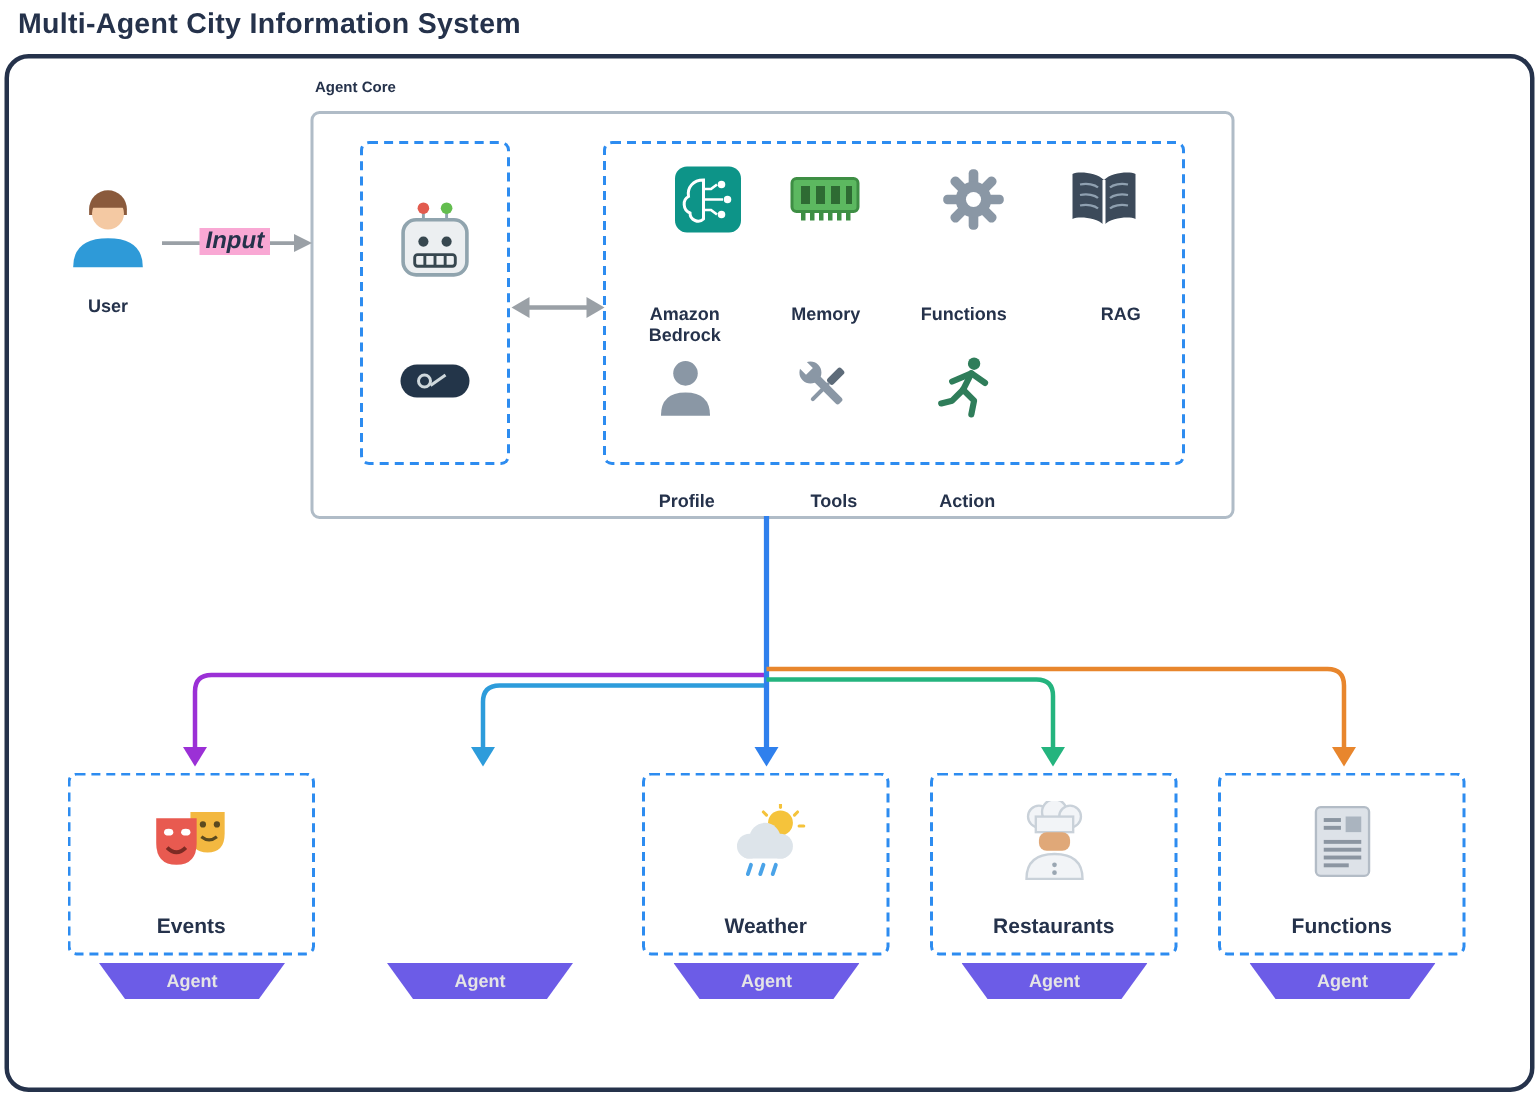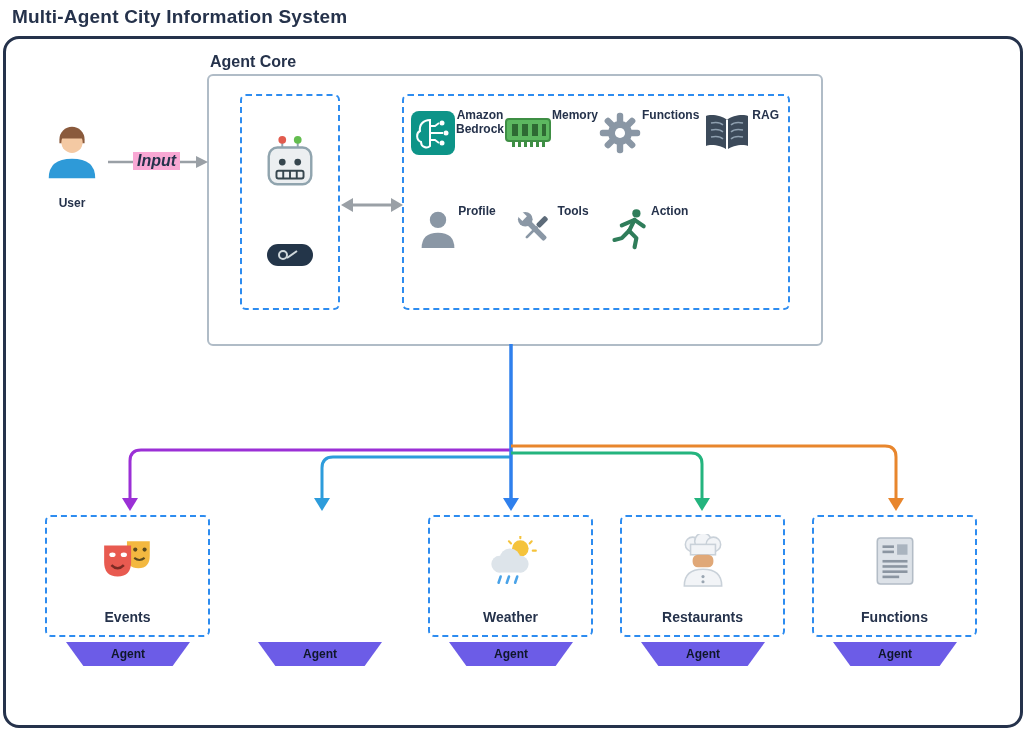--- a/index.html
+++ b/index.html
@@ -1,44 +1,44 @@
 <!DOCTYPE html>
 <html><head>
 <meta charset="utf-8">
 <style>
   html,body{margin:0;padding:0;background:#fff;}
   .canvas{position:relative;width:1024px;height:729px;background:#ffffff;
     font-family:"Liberation Sans",sans-serif;color:#25324b;overflow:hidden;}
   .page-title{position:absolute;left:12px;top:6px;font-size:19px;font-weight:bold;letter-spacing:.2px;}
   .outer-border{position:absolute;left:3px;top:36px;width:1014px;height:686px;
     border:3px solid #25324b;border-radius:16px;}
-  .core-label{position:absolute;left:210px;top:53px;font-size:16px;font-weight:bold;}
+  .core-label{position:absolute;left:210px;top:53px;font-size:10px;font-weight:bold;}
   .core-box{position:absolute;left:207px;top:74px;width:612px;height:268px;
     border:2px solid #b0bcc7;border-radius:6px;background:#fff;}
   .dashed{position:absolute;border:2px dashed #2d8cf0;border-radius:6px;box-sizing:border-box;}
   .llm-box{left:240px;top:94px;width:100px;height:216px;display:flex;flex-direction:column;
     align-items:center;justify-content:space-around;padding:14px 0;}
   .modules-box{left:402px;top:94px;width:388px;height:216px;display:grid;
     grid-template-columns:repeat(4,1fr);grid-template-rows:1fr 1fr;
     padding:10px 6px;justify-items:center;align-items:start;}
-  .module{display:flex;flex-direction:row;align-items:flex-start;}
+  .module{display:flex;flex-direction:column;align-items:flex-end;gap:40px;}
   .module .icon-wrap{height:54px;display:flex;align-items:center;justify-content:center;}
   .module-label{font-size:12px;font-weight:bold;text-align:center;line-height:1.15;max-width:76px;margin-top:3px;}
   .user-wrap{position:absolute;left:36px;top:122px;width:72px;text-align:center;}
   .user-label{font-size:12px;font-weight:bold;margin-top:10px;}
   .input-label{position:absolute;left:133px;top:152px;font-size:16px;font-weight:bold;
     background:#f9a8d4;padding:0 4px;z-index:3;font-style:italic;}
   .agent-box{position:absolute;top:515px;width:165px;height:122px;
     border:2px dashed #2d8cf0;border-radius:6px;box-sizing:border-box;
     display:flex;flex-direction:column;align-items:center;justify-content:space-between;
     padding:12px 4px 10px;background:#fff;}
   .agent-box .icon-wrap{height:64px;display:flex;align-items:center;justify-content:center;}
   .agent-label{font-size:14px;font-weight:bold;}
   .agent-banner{position:absolute;top:642px;width:124px;height:24px;background:#6c5ce7;
-    color:#0f172a;font-size:12px;font-weight:bold;display:flex;align-items:center;justify-content:center;
+    color:#e5e5e5;font-size:12px;font-weight:bold;display:flex;align-items:center;justify-content:center;
     clip-path:polygon(0 0,100% 0,86% 100%,14% 100%);}
   svg.overlay{position:absolute;left:0;top:0;z-index:2;pointer-events:none;}
 </style>
 </head>
 <body>
 
 <div class="canvas">
 
   <div class="page-title">Multi-Agent City Information System</div>
   <div class="outer-border"></div>

